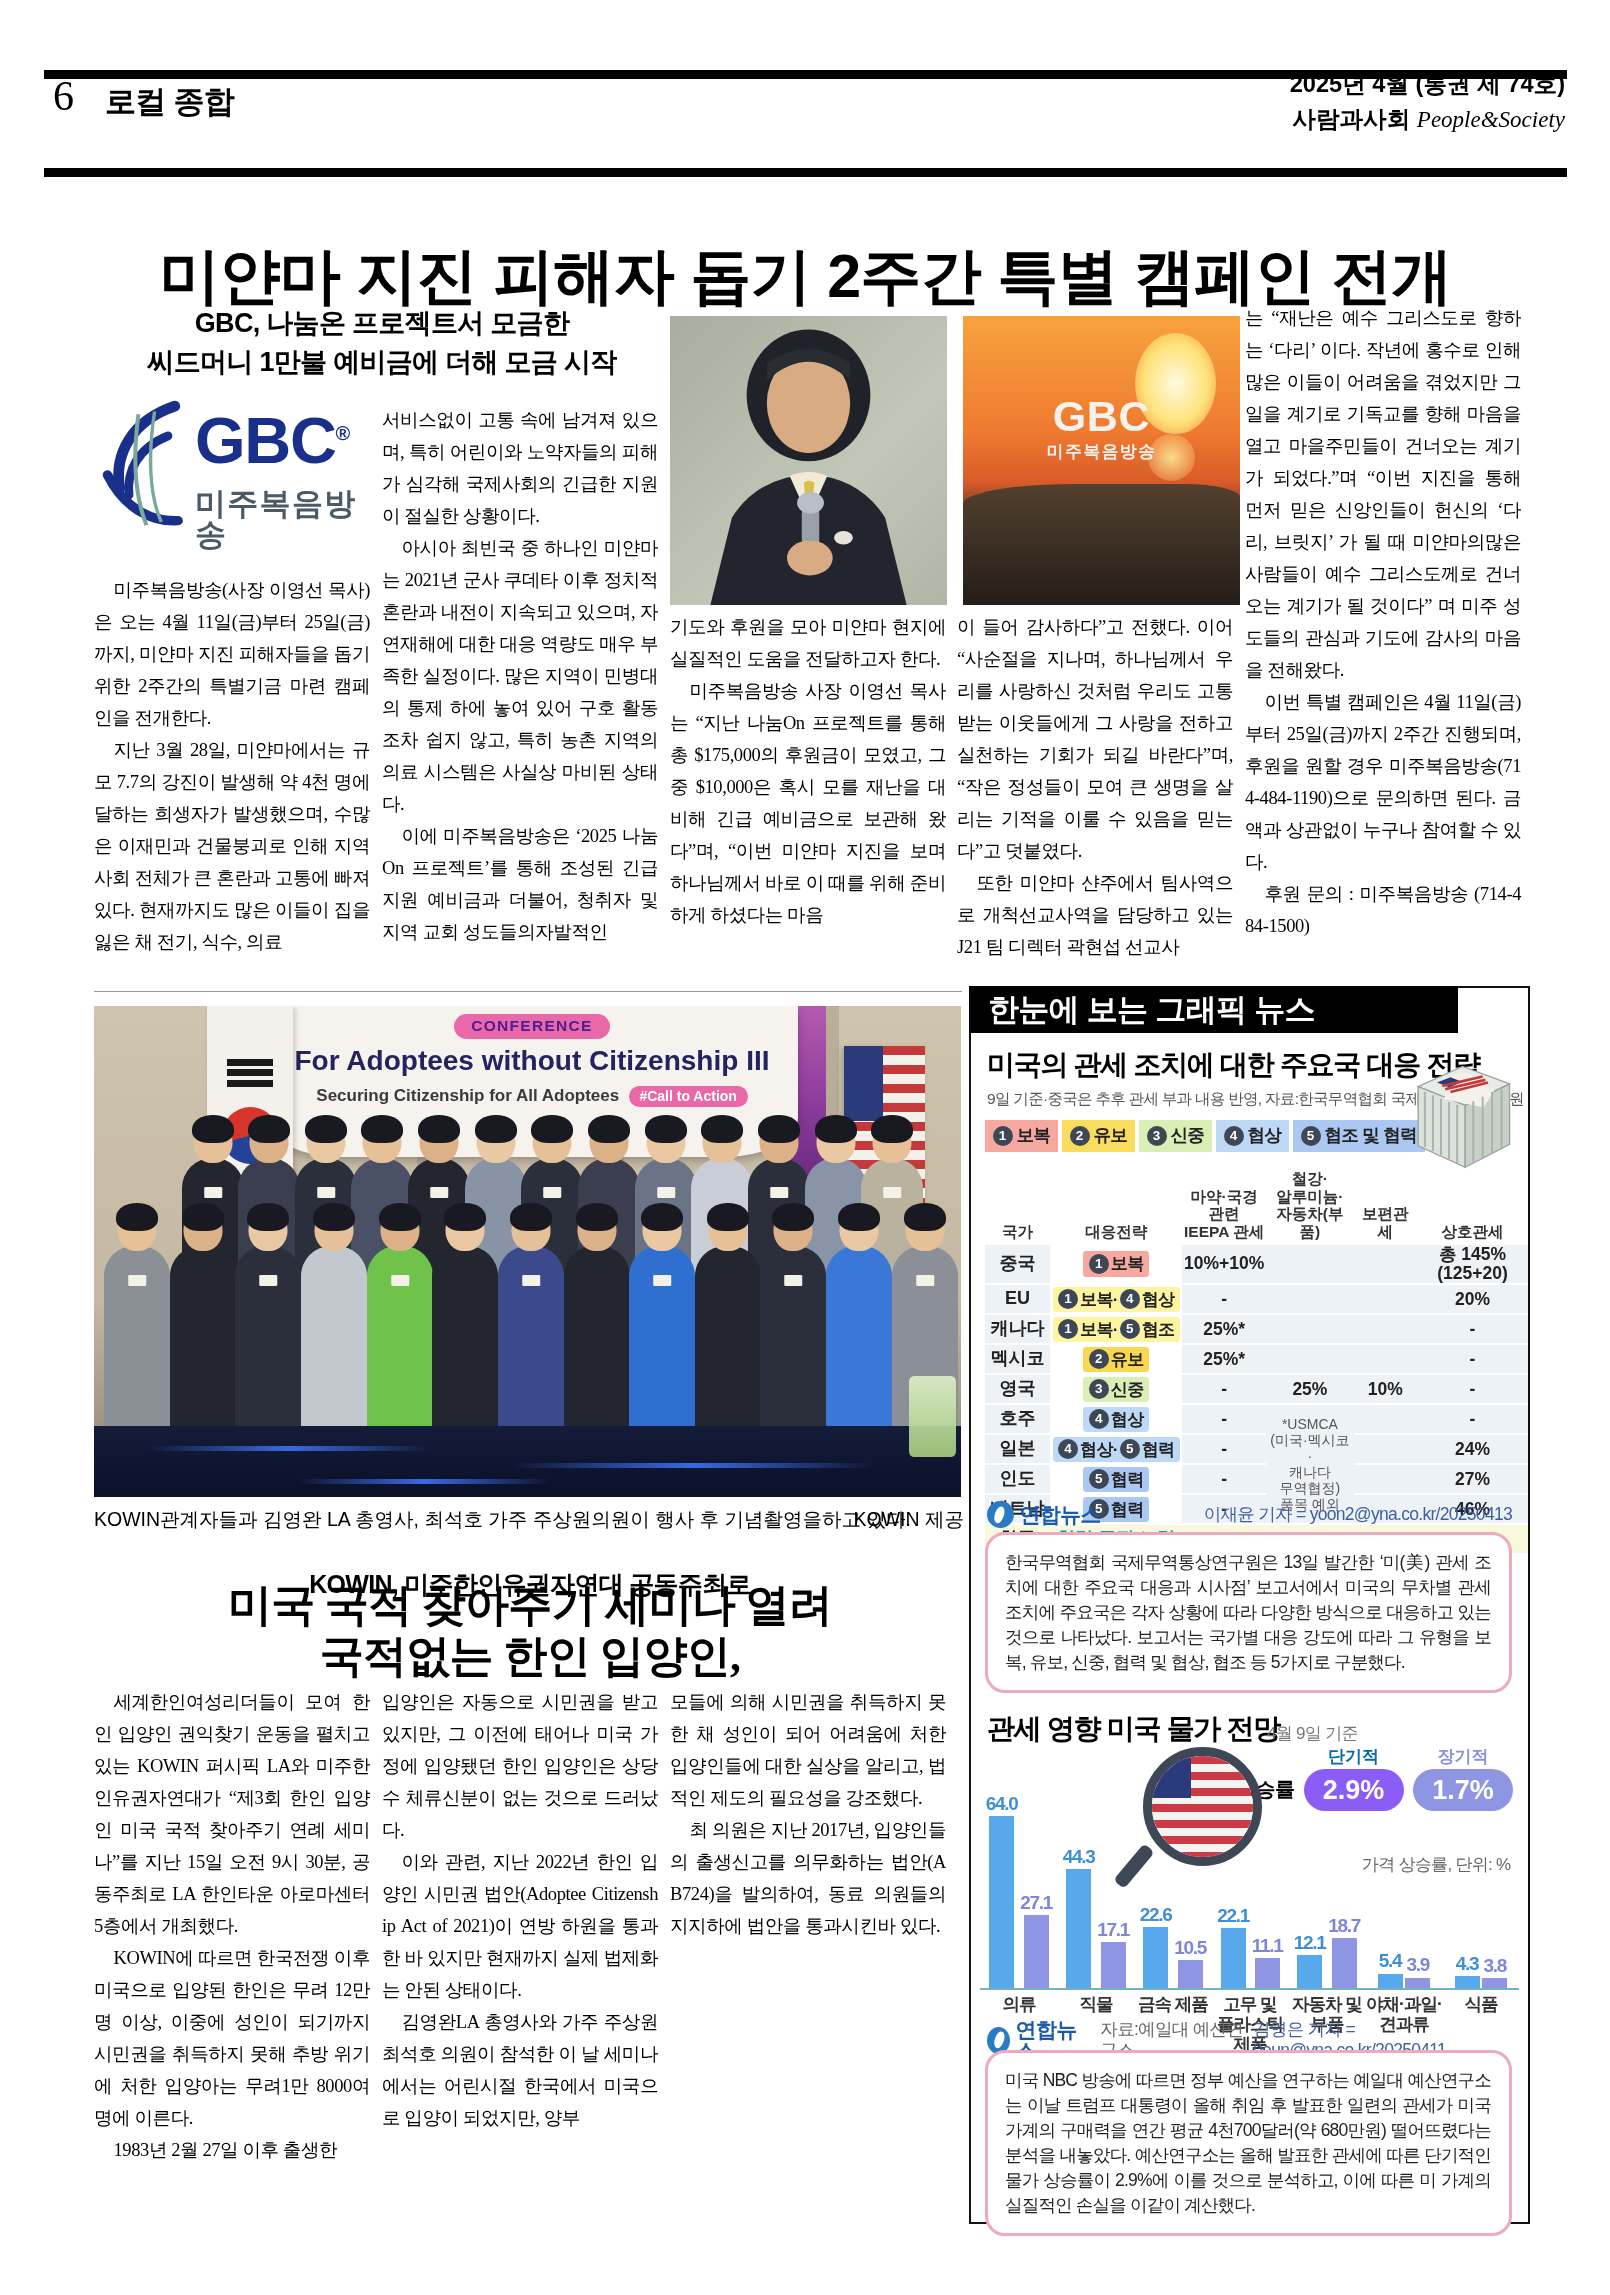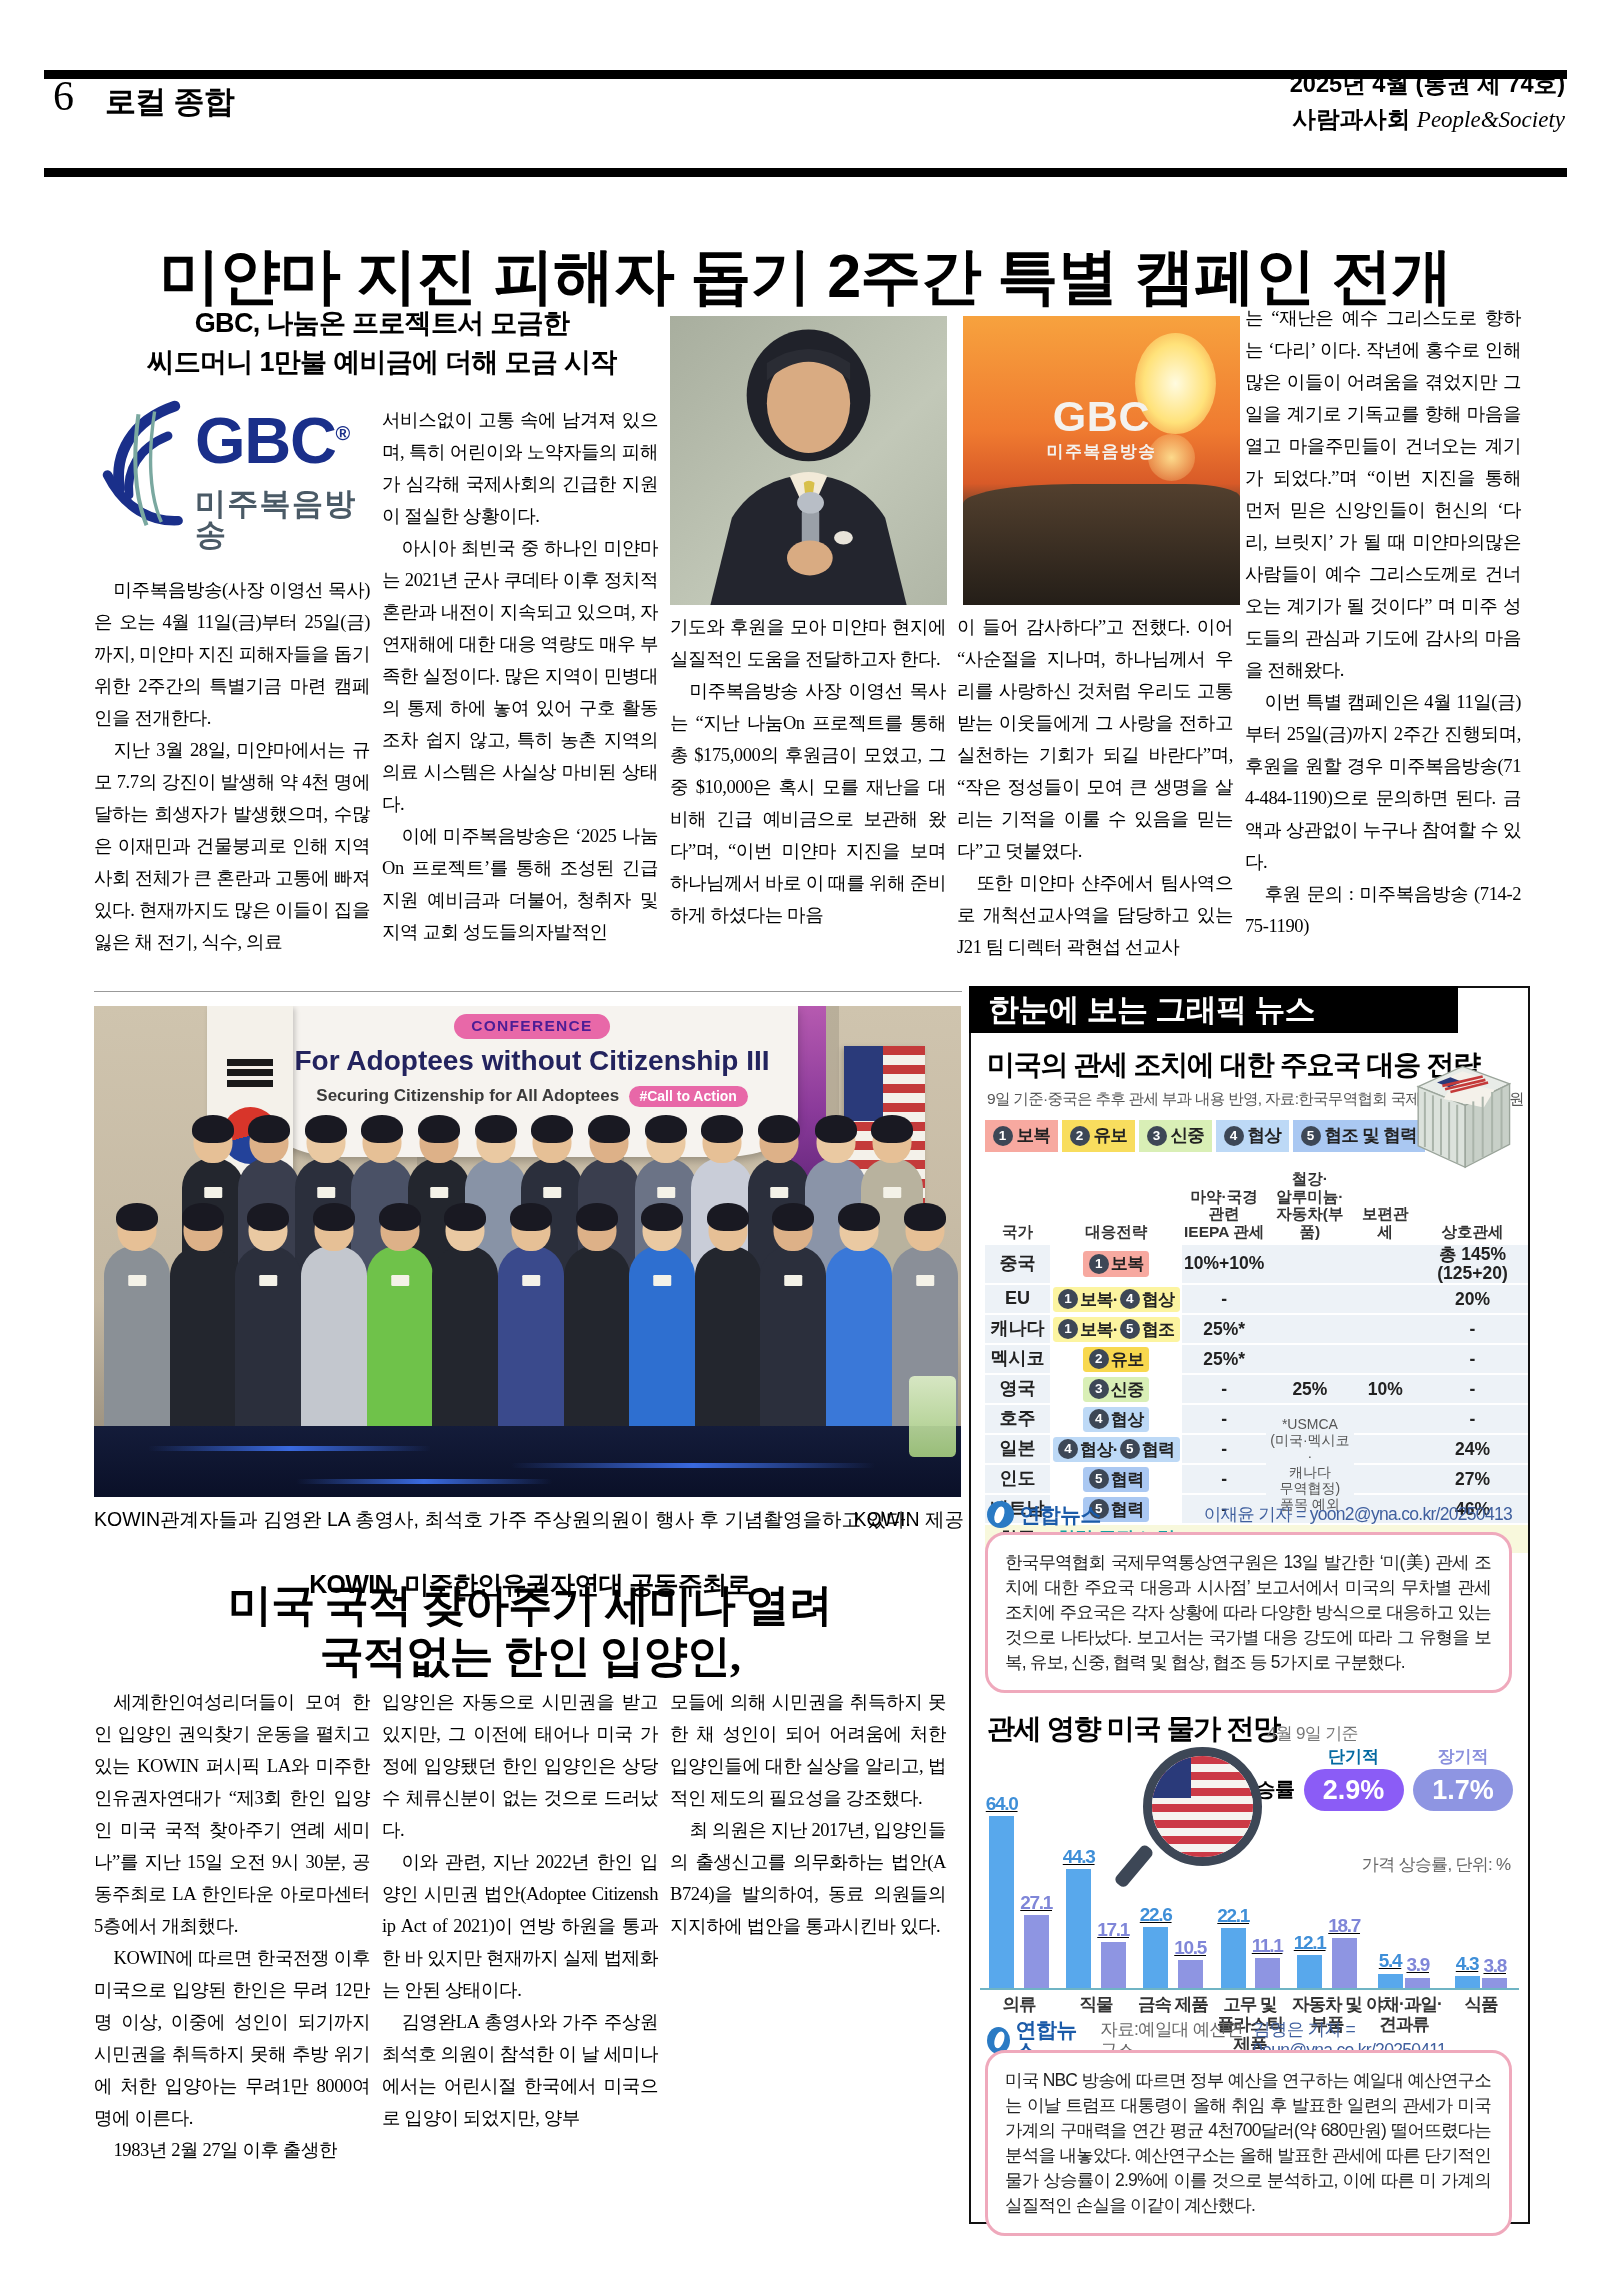--- a/index.html
+++ b/index.html
@@ -124,21 +124,21 @@
   #c2-legend .pill{width:100px;border-radius:23px;color:#fff;font:700 27px/42px "Liberation Sans",sans-serif;text-align:center;}
   #c2-infl{font:700 20px/1.1 "Liberation Sans",sans-serif;margin-bottom:10.8px;letter-spacing:-0.7px;}
   #c2-unit{position:absolute;right:17.5px;top:868px;font:400 17px/1.1 "Liberation Sans",sans-serif;color:#666;letter-spacing:-0.7px;}
   #magnifier{position:absolute;left:172px;top:759px;width:101px;height:101px;border-radius:50%;
      border:9.4px solid #3d4756;overflow:hidden;background:repeating-linear-gradient(#d8касная 0,#fff 0);}
   #magnifier .stripes{position:absolute;inset:0;background:repeating-linear-gradient(#cc3a46 0 8px,#f6f4f0 8px 16px);}
   #magnifier .canton{position:absolute;left:0;top:0;width:39px;height:42px;background:#2a3a7a;}
   #mag-handle{position:absolute;left:156px;top:854px;width:13.5px;height:48px;background:#3d4756;transform:rotate(40deg);border-radius:5.4px;}
   #bar-chart{position:absolute;left:9.4px;top:764px;width:539px;height:283px;}
   #bar-groups{position:absolute;left:0;top:0;width:100%;height:236px;display:flex;}
-  .bar-group{flex:1;display:flex;justify-content:center;align-items:flex-end;gap:2.7px;height:236px;text-decoration:underline;}
+  .bar-group{flex:1;display:flex;justify-content:center;align-items:flex-end;gap:2.7px;height:236px;}
   .bar-col{display:flex;flex-direction:column;align-items:center;justify-content:flex-end;}
   .bar-col .bval{font:700 19px/1.1 "Liberation Sans",sans-serif;letter-spacing:-1.3px;margin-bottom:1.3px;}
   .bar-col .bar{width:25px;}
   #bar-axis{position:absolute;left:0;top:236px;width:100%;height:2px;background:#6fb4c4;}
   #bar-labels{position:absolute;left:0;top:242px;width:100%;display:flex;}
   .bar-label{flex:1;text-align:center;font:700 17.5px/20px "Liberation Sans",sans-serif;color:#333;
      white-space:pre-line;letter-spacing:-1px;}
   
   .rule{position:absolute;background:#999;}
 </style>
@@ -213,21 +213,21 @@
     <p class="noindent">기도와 후원을 모아 미얀마 현지에 실질적인 도움을 전달하고자 한다.</p>
     <p>미주복음방송 사장 이영선 목사는 “지난 나눔On 프로젝트를 통해 총 $175,000의 후원금이 모였고, 그 중 $10,000은 혹시 모를 재난을 대비해 긴급 예비금으로 보관해 왔다”며, “이번 미얀마 지진을 보며 하나님께서 바로 이 때를 위해 준비하게 하셨다는 마음</p>
   </div>
   <div class="col body-text" style="left:957px;top:611px">
     <p class="noindent">이 들어 감사하다”고 전했다. 이어 “사순절을 지나며, 하나님께서 우리를 사랑하신 것처럼 우리도 고통받는 이웃들에게 그 사랑을 전하고 실천하는 기회가 되길 바란다”며, “작은 정성들이 모여 큰 생명을 살리는 기적을 이룰 수 있음을 믿는다”고 덧붙였다.</p>
     <p>또한 미얀마 샨주에서 팀사역으로 개척선교사역을 담당하고 있는 J21 팀 디렉터 곽현섭 선교사</p>
   </div>
   <div class="col body-text" style="left:1245px;top:302px">
     <p class="noindent">는 “재난은 예수 그리스도로 향하는 ‘다리’ 이다. 작년에 홍수로 인해 많은 이들이 어려움을 겪었지만 그 일을 계기로 기독교를 향해 마음을 열고 마을주민들이 건너오는 계기가 되었다.”며 “이번 지진을 통해 먼저 믿은 신앙인들이 헌신의 ‘다리, 브릿지’ 가 될 때 미얀마의많은 사람들이 예수 그리스도께로 건너오는 계기가 될 것이다” 며 미주 성도들의 관심과 기도에 감사의 마음을 전해왔다.</p>
     <p>이번 특별 캠페인은 4월 11일(금)부터 25일(금)까지 2주간 진행되며, 후원을 원할 경우 미주복음방송(714-484-1190)으로 문의하면 된다. 금액과 상관없이 누구나 참여할 수 있다.</p>
-    <p>후원 문의 : 미주복음방송 (714-275-1190)</p>
+    <p>후원 문의 : 미주복음방송 (714-484-1500)</p>
   </div>
 
   <div class="rule" style="left:94px;top:991px;width:868px;height:1.3px"></div>
 
   <div class="ph" id="kowin-photo">
     <div class="fold" style="left:323px"></div>
     <div class="fold" style="left:512px"></div>
     <div class="fold" style="left:727px"></div>
     <div class="drape" style="left:147px"></div>
     <div class="drape" style="left:697px"></div>

